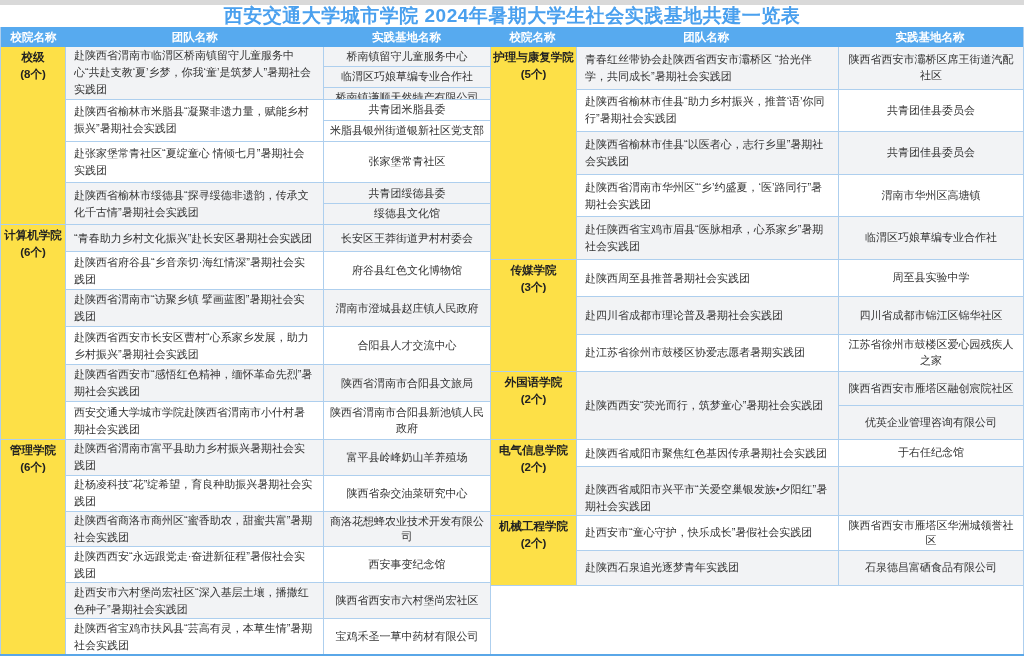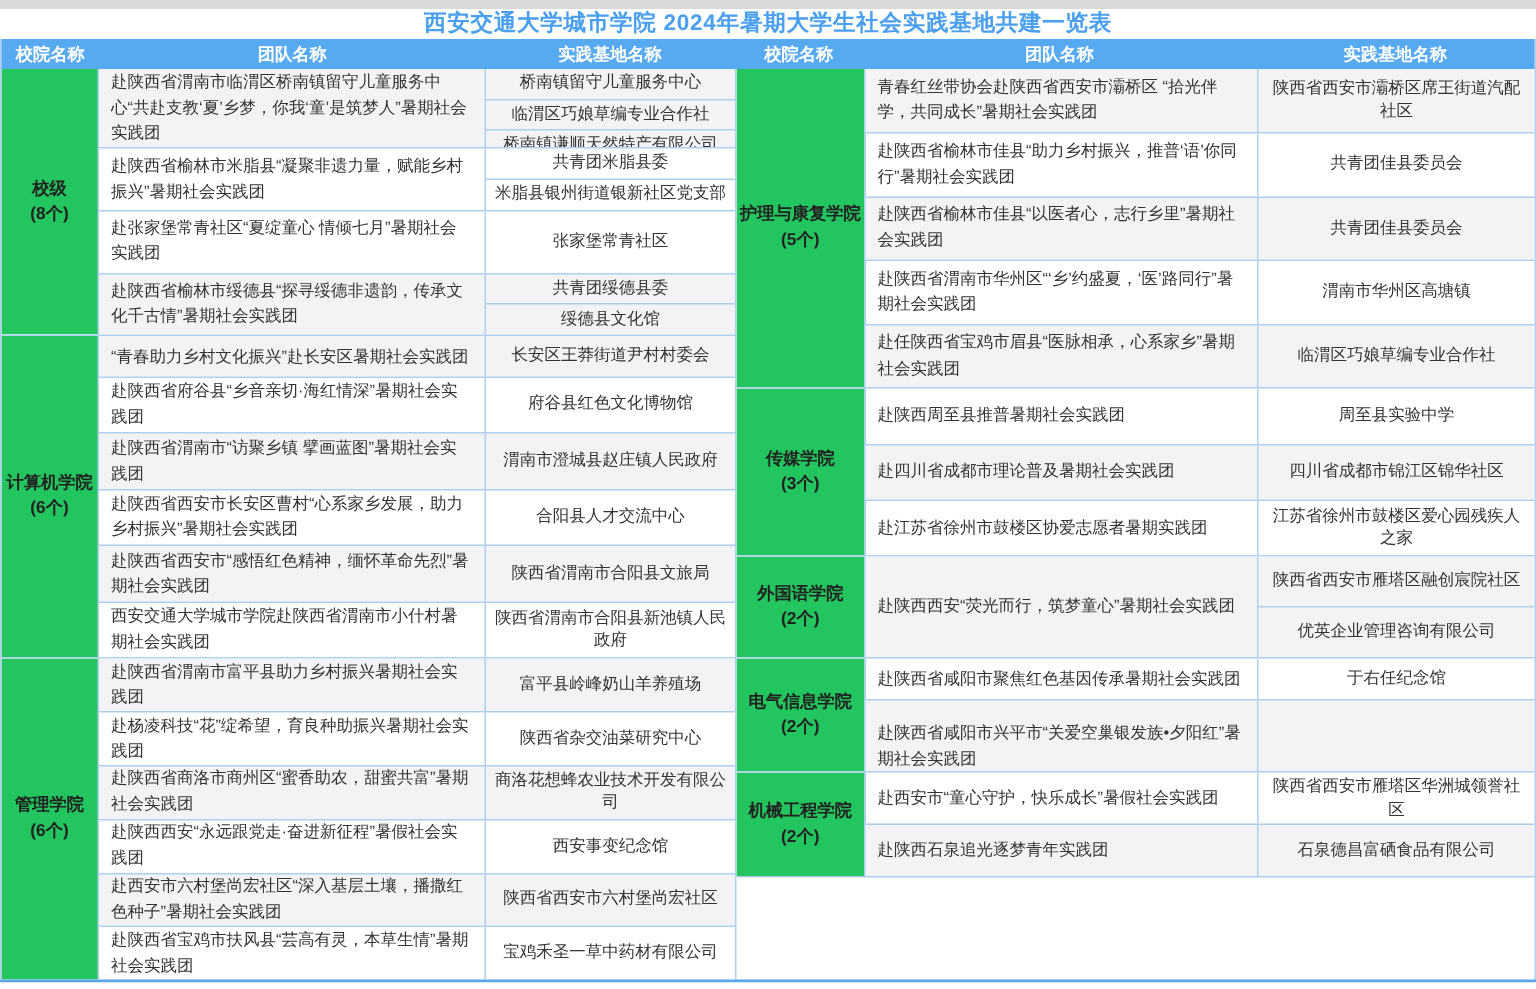--- a/index.html
+++ b/index.html
@@ -11,21 +11,21 @@
   }
   *{margin:0;padding:0;box-sizing:border-box;}
   html,body{width:1024px;height:659px;overflow:hidden;}
   body{
     font-family:"Liberation Sans","DejaVu Sans",sans-serif;
     background:#ffffff;color:#333;
   }
   .page{width:1024px;height:659px;display:flex;flex-direction:column;}
   .top-strip{height:6px;background:#d9d9d9;}
   .title-bar{height:22px;display:flex;align-items:center;justify-content:center;background:#fff;}
-  .title-bar .title{color:var(--accent);font-weight:bold;font-size:15px;letter-spacing:.5px;}
+  .title-bar .title{color:var(--accent);font-weight:bold;font-size:19px;letter-spacing:.5px;}
   .table{flex:1;display:flex;flex-direction:column;border-left:1px solid var(--border);border-right:1px solid var(--border);}
   .header-row{height:20px;display:flex;background:var(--header-bg);color:#fff;font-weight:bold;font-size:11.5px;text-align:right;}
   .header-row .hcell{display:flex;align-items:center;justify-content:center;}
   
   .w-college-l{width:65px;}  .w-team-l{width:258px;} .w-base-l{width:166px;}
   .w-college-r{width:86px;}  .w-team-r{width:262px;} .w-base-r{width:186px;}
   .body-row{flex:1;display:flex;}
   .half{display:flex;flex-direction:column;height:607px;}
   .half-left{width:489px;}
   .half-right{width:533px;border-left:1px solid var(--border);}
@@ -34,24 +34,24 @@
   .half-left  .section:nth-child(1){height:177px;}
   .half-left  .section:nth-child(2){height:215px;}
   .half-left  .section:nth-child(3){height:215px;}
   .half-right .section:nth-child(1){height:212px;}
   .half-right .section:nth-child(2){height:112px;}
   .half-right .section:nth-child(3){height:68px;}
   .half-right .section:nth-child(4){height:76px;}
   .half-right .section:nth-child(5){height:70px;}
   .half-right .filler{flex:1;border-top:1px solid var(--border);}
   .college-cell{
-    display:flex;flex-direction:column;align-items:center;justify-content:center;
+    display:flex;flex-direction:column;align-items:center;
     border-right:1px solid var(--border);
     font-weight:bold;font-size:11.5px;color:#222;text-align:center;line-height:1.5;
-    background:#22c55e;padding:2px;
+    background:#fde047;padding:2px;
   }
   .half-left  .college-cell{width:65px;}
   .half-right .college-cell{width:86px;}
   .teams{flex:1;display:flex;flex-direction:column;}
   .team-row{display:flex;border-top:1px solid var(--border);overflow:hidden;}
   .team-row:first-child{border-top:none;}
   .team-row.striped{background:var(--stripe);}
   .team-name{
     display:flex;align-items:center;
     padding:14px 8px;font-size:11px;line-height:1.55;color:#333;

